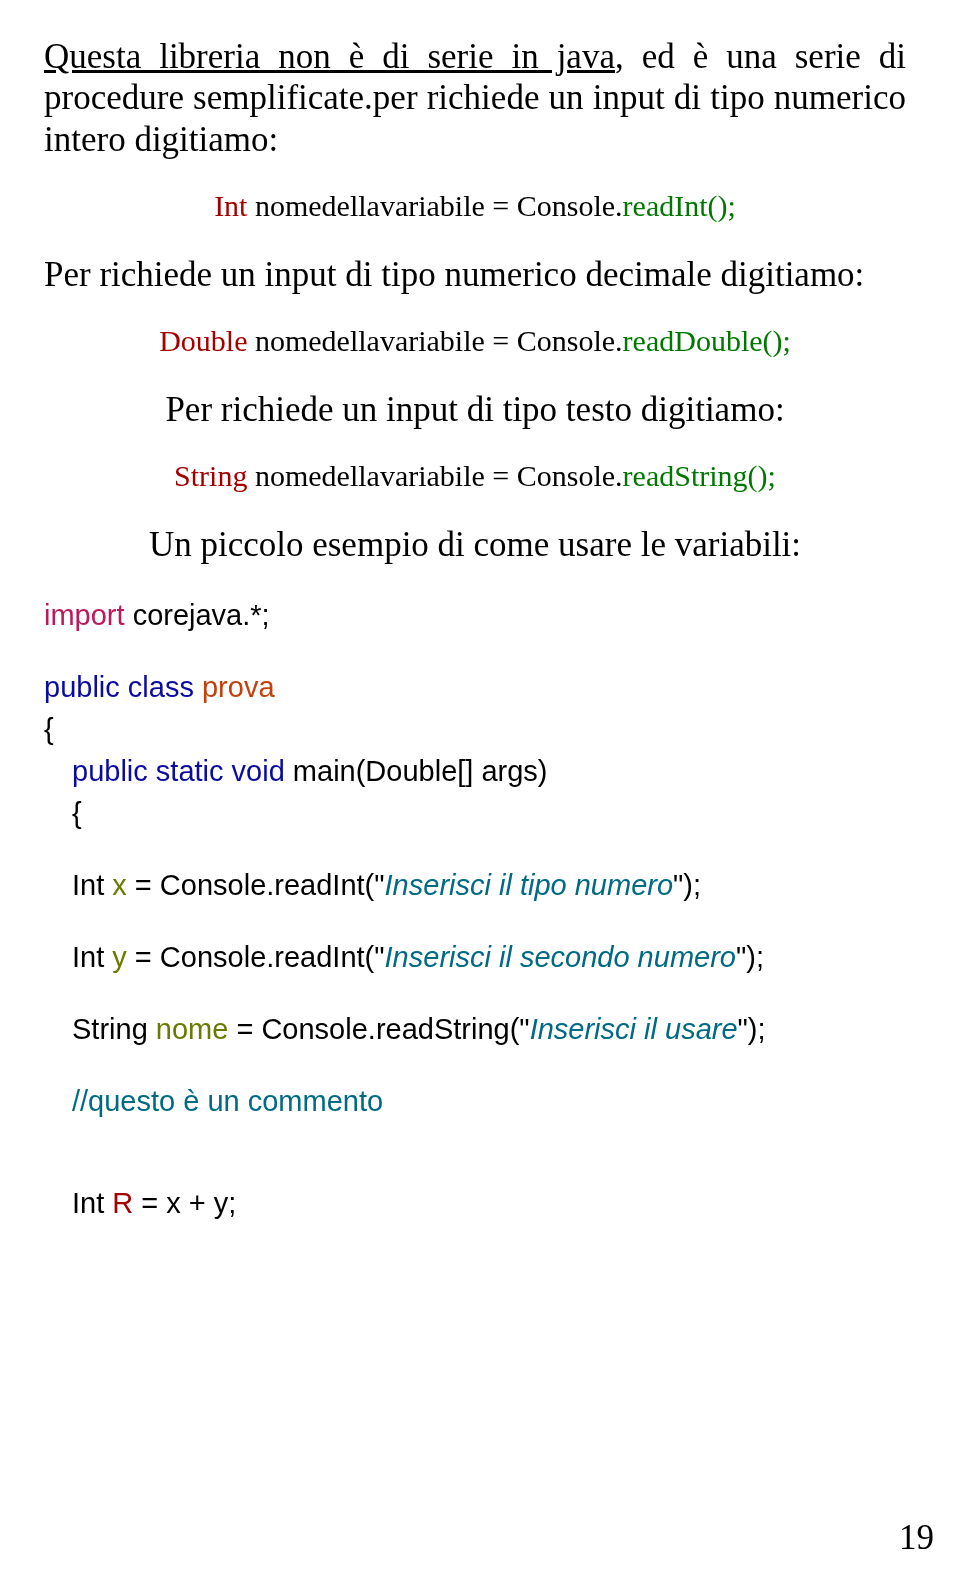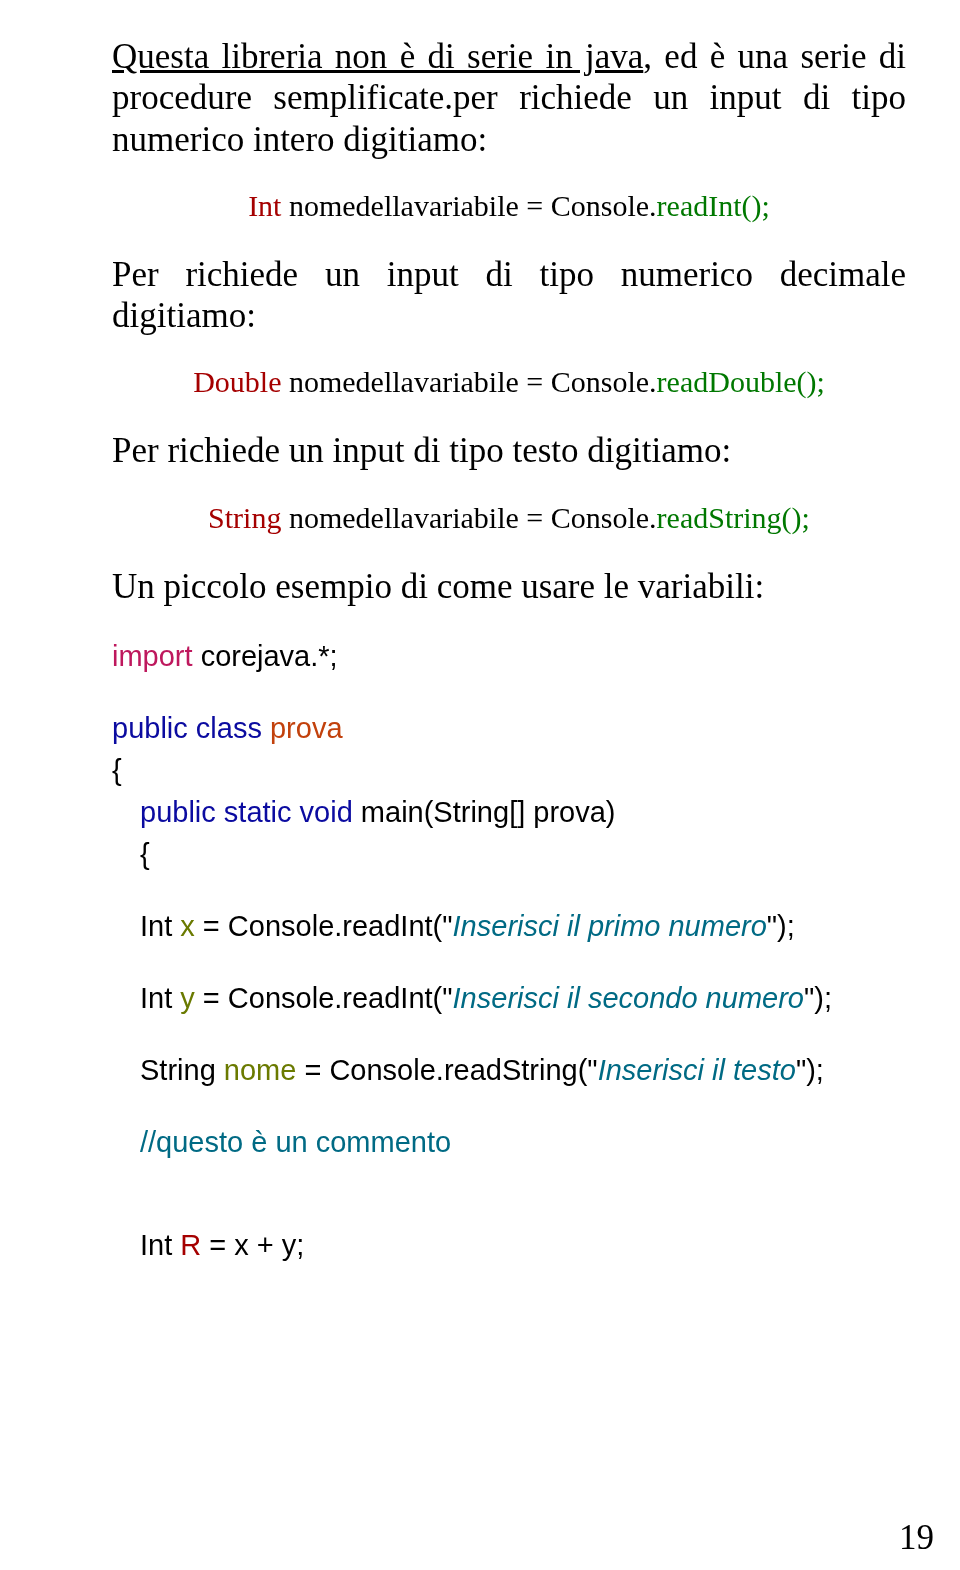--- a/index.html
+++ b/index.html
@@ -3,32 +3,32 @@
 <meta charset="utf-8">
 <style>
   body {
     margin: 0;
     padding: 0;
     font-family: "Times New Roman", Times, serif;
     background: #ffffff;
     width: 960px;
   }
   .page {
-    padding: 36px 54px 40px 112px;
+    padding: 36px 54px 40px 44px;
     box-sizing: border-box;
   }
   .para {
     font-size: 35px;
     line-height: 1.18;
     color: #000;
     margin-bottom: 28px;
     text-align: justify;
   }
   .para.nojust {
-    text-align: left;
+    text-align: center;
   }
   .code-centered {
     font-size: 30px;
     text-align: center;
     margin: 12px 0 30px 0;
     line-height: 1.2;
   }
   .codeblock {
     font-family: Arial, Helvetica, sans-serif;
     font-size: 29px;
@@ -83,34 +83,34 @@
   <div class="codeblock">
     <div>
       <span style="color:#be185d">import</span><span> corejava.*;</span>
     </div>
 
     <div class="mt30">
       <span style="color:#0b0ba0">public</span><span> </span><span style="color:#0b0ba0">class</span><span> </span><span style="color:#c2410c">prova</span>
     </div>
     <div>{</div>
     <div class="indent1">
-      <span style="color:#0b0ba0">public</span><span> </span><span style="color:#0b0ba0">static</span><span> </span><span style="color:#0b0ba0">void</span><span> main(String[] prova)</span>
+      <span style="color:#0b0ba0">public</span><span> </span><span style="color:#0b0ba0">static</span><span> </span><span style="color:#0b0ba0">void</span><span> main(Double[] args)</span>
     </div>
     <div class="indent1">{</div>
 
     <div class="indent1 mt30">
-      <span>Int </span><span style="color:#6a7a00">x</span><span> = Console.readInt("</span><span style="color:#006a84;font-style:italic">Inserisci il primo numero</span><span>");</span>
+      <span>Int </span><span style="color:#6a7a00">x</span><span> = Console.readInt("</span><span style="color:#006a84;font-style:italic">Inserisci il tipo numero</span><span>");</span>
     </div>
 
     <div class="indent1 mt30">
       <span>Int </span><span style="color:#6a7a00">y</span><span> = Console.readInt("</span><span style="color:#006a84;font-style:italic">Inserisci il secondo numero</span><span>");</span>
     </div>
 
     <div class="indent1 mt30">
-      <span>String </span><span style="color:#6a7a00">nome</span><span> = Console.readString("</span><span style="color:#006a84;font-style:italic">Inserisci il testo</span><span>");</span>
+      <span>String </span><span style="color:#6a7a00">nome</span><span> = Console.readString("</span><span style="color:#006a84;font-style:italic">Inserisci il usare</span><span>");</span>
     </div>
 
     <div class="indent1 mt30" style="color:#006a84;">//questo è un commento</div>
 
     <div class="indent1 mt40" style="margin-top:60px">
       <span>Int </span><span style="color:#a50000">R</span><span> = x + y;</span>
     </div>
 
   </div>
 

